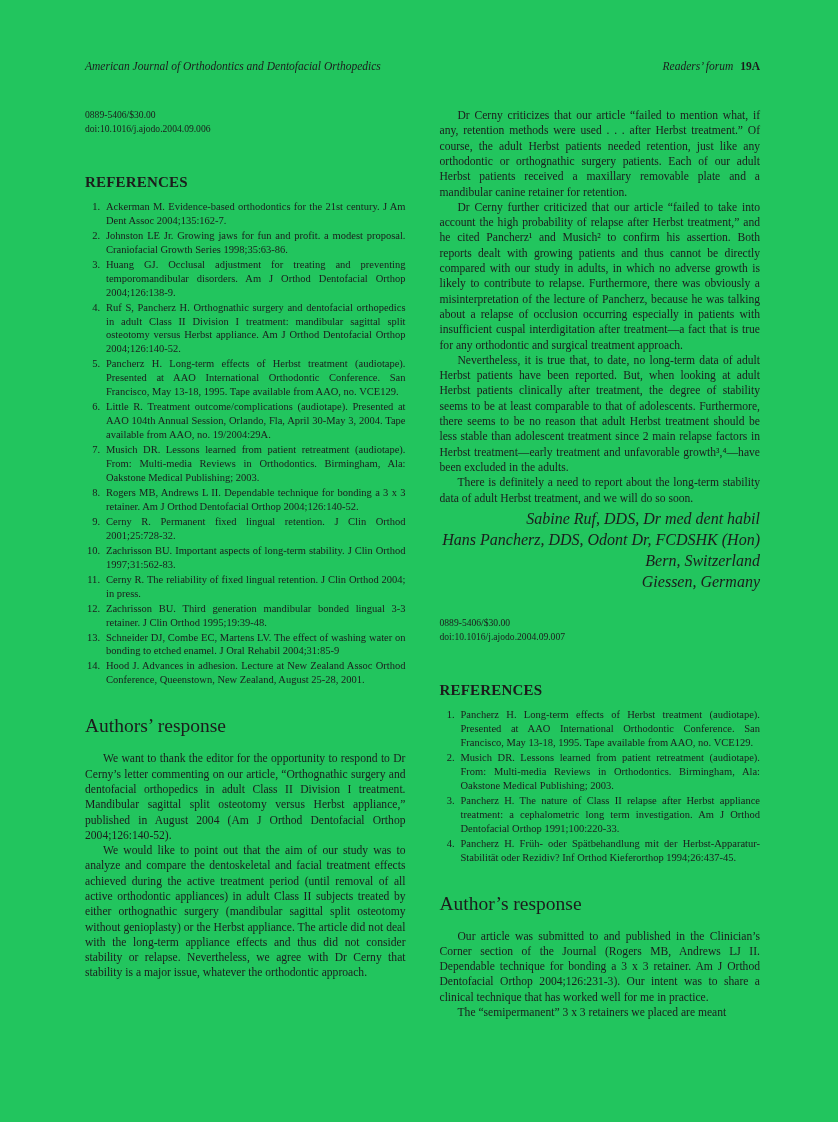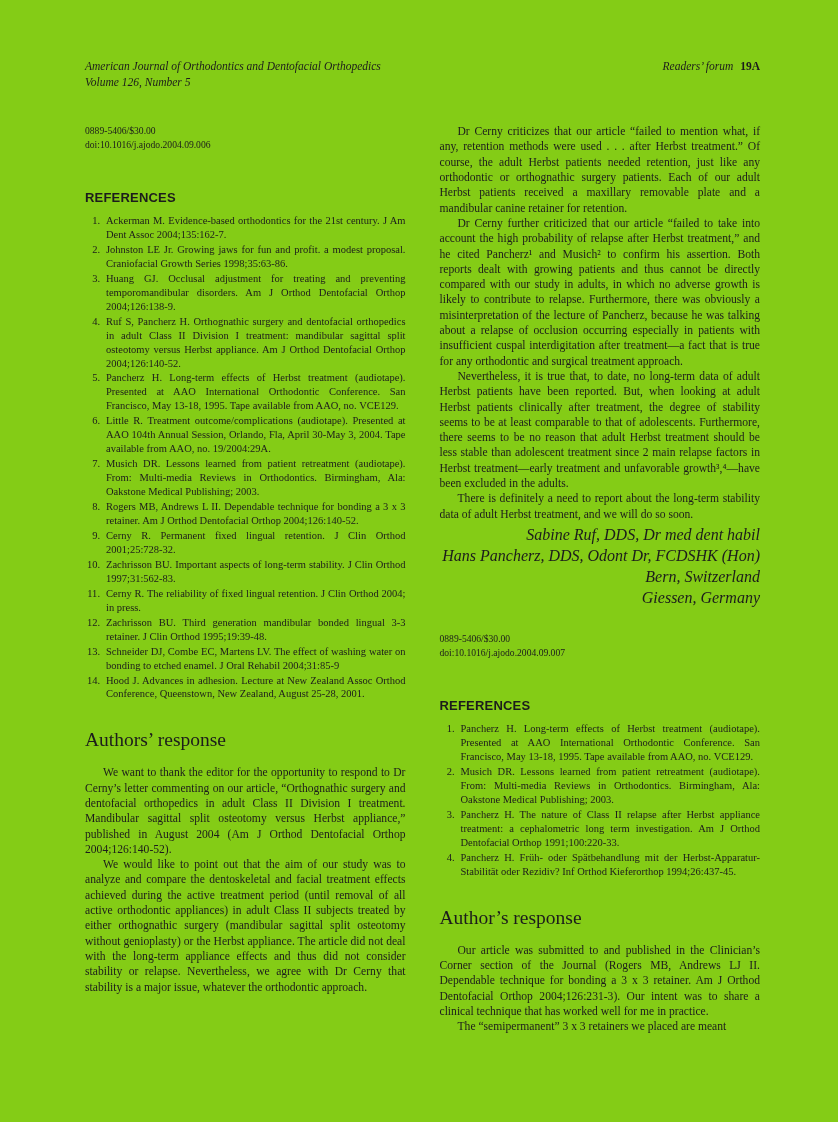--- a/index.html
+++ b/index.html
@@ -2,21 +2,21 @@
 <html><head>
 <meta charset="utf-8">
 <style>
   * { margin: 0; padding: 0; box-sizing: border-box; }
   html, body { background: #ffffff; }
   .page {
     position: relative;
     width: 838px;
     height: 1122px;
     margin: 0 auto;
-    background: #84cc16;
+    background: #22c55e;
     color: #1c1c1c;
     font-family: "Liberation Serif", serif;
     overflow: hidden;
   }
   .content { padding: 58px 78px 0 85px; }
 
   .page-header {
     display: flex;
     justify-content: space-between;
     align-items: flex-start;
@@ -28,22 +28,22 @@
   .section-name { font-style: italic; }
   .page-number { font-weight: bold; margin-left: 7px; font-style: normal; }
 
   .columns { display: flex; gap: 34px; margin-top: 34px; }
   .col { width: 325px; }
 
   .imprint { font-size: 9.6px; line-height: 1.45; }
   .imprint2 { margin-top: 24px; }
 
   .refs-title {
-    font-family: Liberation Sans, sans-serif;
-    font-size: 13px;
+    font-family: Liberation Serif, serif;
+    font-size: 15px;
     font-weight: bold;
     letter-spacing: 0.2px;
     margin: 38px 0 9px 0;
   }
   .refs {
     list-style: none;
     counter-reset: ref;
     font-size: 10.5px;
     line-height: 1.33;
     text-align: justify;
@@ -85,21 +85,20 @@
 </style>
 </head>
 <body>
 
 <div class="page">
   <div class="content">
 
     <header class="page-header">
       <div class="header-left">
         <div>American Journal of Orthodontics and Dentofacial Orthopedics</div>
-        <div>Volume 126, Number 5</div>
       </div>
       <div class="header-right">
         <span class="section-name">Readers’ forum</span><span class="page-number">19A</span>
       </div>
     </header>
 
     <div class="columns">
 
       <div class="col">
         <div class="imprint">

